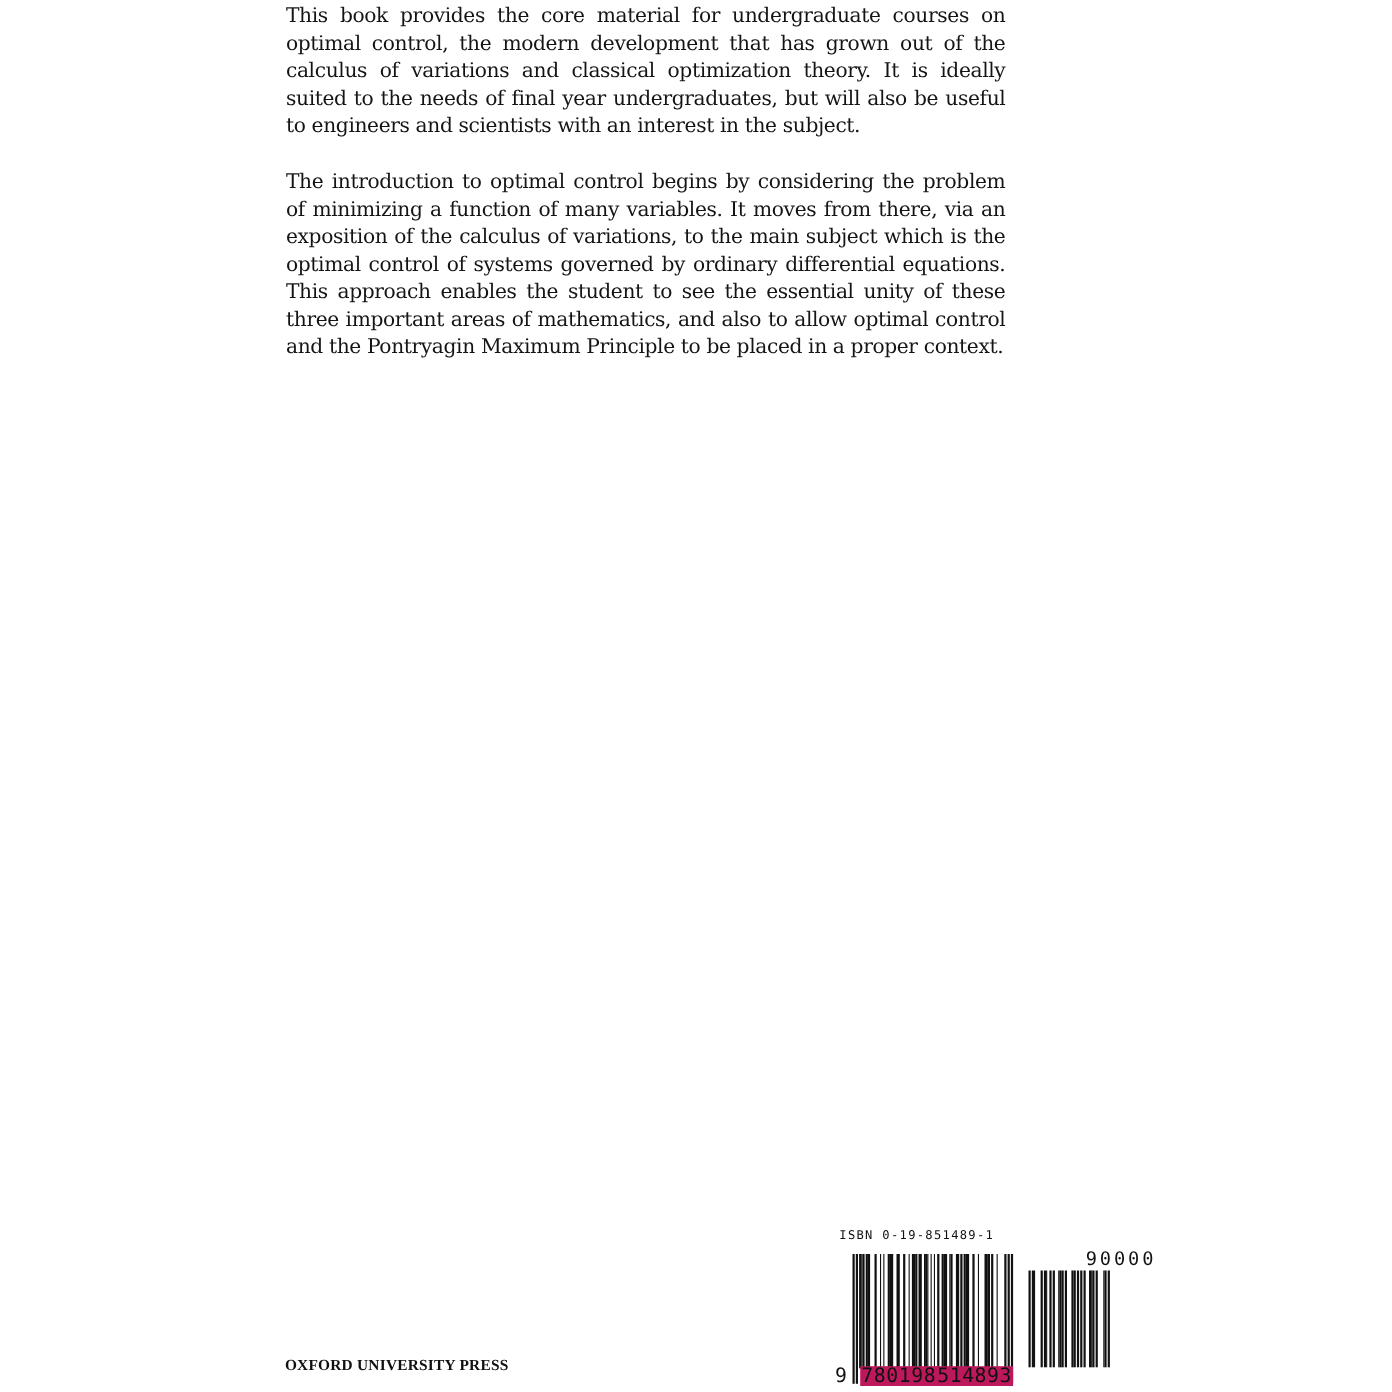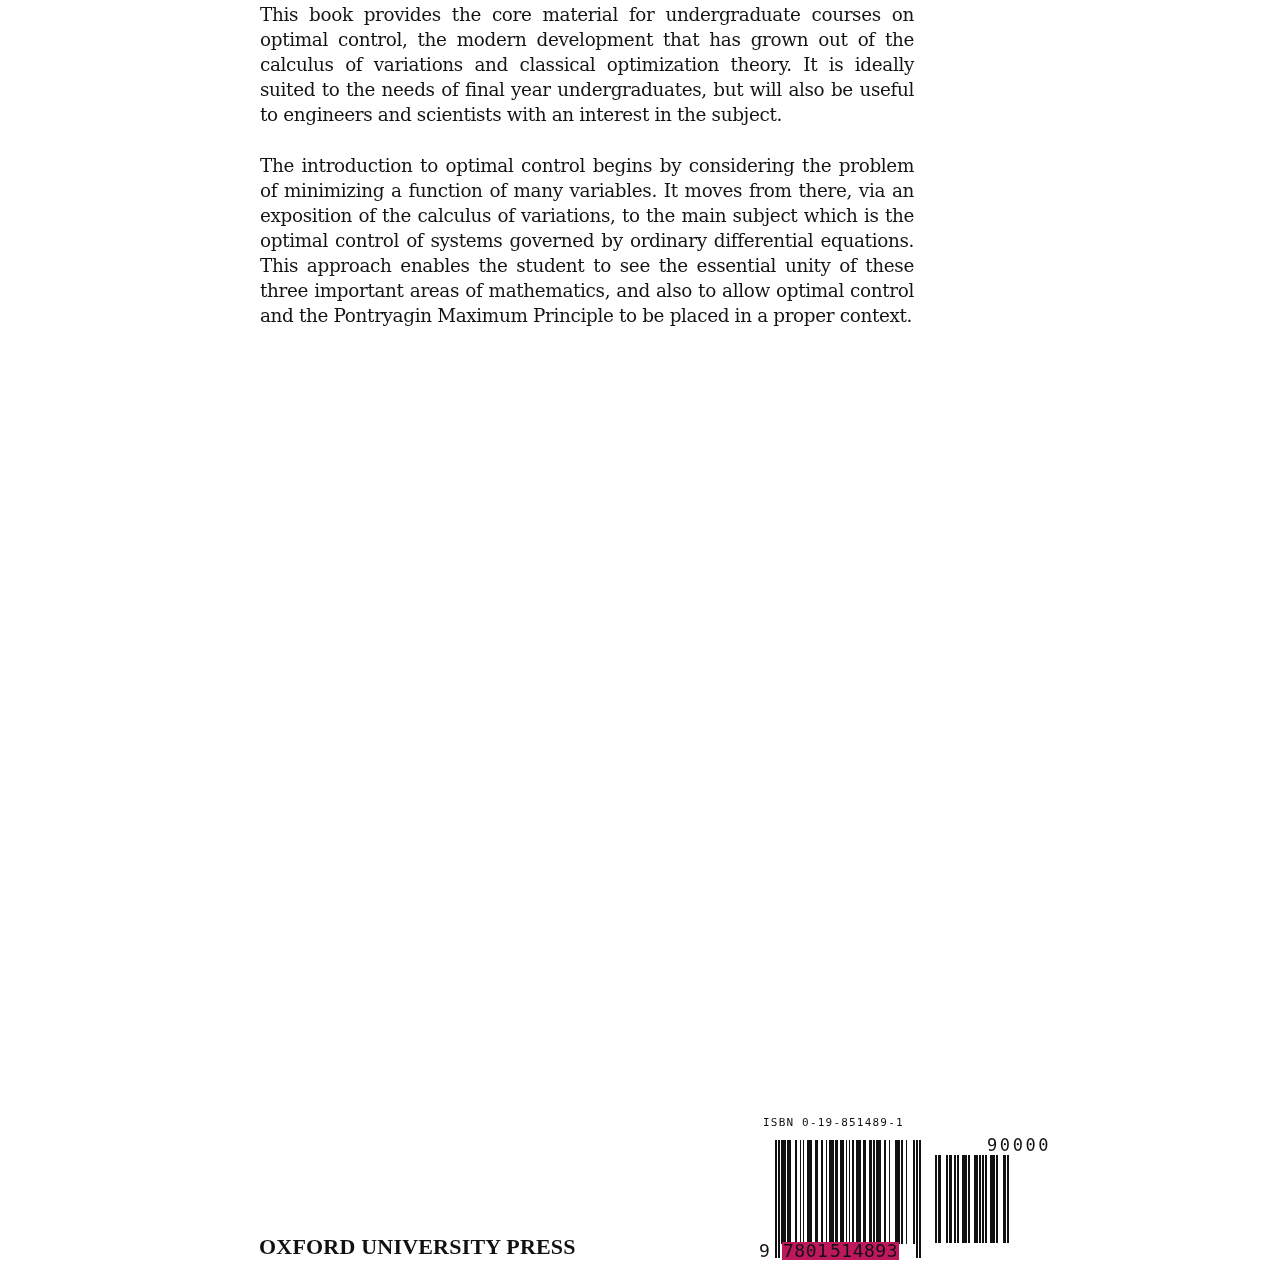--- a/index.html
+++ b/index.html
@@ -28,21 +28,21 @@
   }
   .blurb p {
     margin: 0 0 25.1px 0;
   }
   .publisher {
     position: absolute;
     left: 259px;
     top: 1234px;
     font-family: "Liberation Serif", "DejaVu Serif", serif;
     font-weight: bold;
-    font-size: 22px;
+    font-size: 14px;
     letter-spacing: 0.2px;
     color: #111;
   }
   .isbn-text {
     position: absolute;
     left: 763px;
     top: 1116px;
     font-family: "DejaVu Sans Mono", "Liberation Mono", monospace;
     font-size: 11px;
     letter-spacing: 1.2px;
@@ -75,21 +75,21 @@
   .bar-digits {
     position: absolute;
     font-family: "DejaVu Sans Mono", "Liberation Mono", monospace;
     font-size: 18px;
     color: #111;
     background: #be185d;
     line-height: 18px;
   }
   .d-first { left: 759px; top: 1242px; background: transparent; }
   .d-left { left: 782px; top: 1242px; letter-spacing: 0.5px; padding: 0 1px; }
-  .d-right { left: 829px; top: 1242px; letter-spacing: 0.5px; padding: 0 1px; text-align: right; }
+  .d-right { left: 851px; top: 1242px; letter-spacing: 0.5px; padding: 0 1px; text-align: right; }
   .bar { position: absolute; top: 0; background: #111; }
 </style>
 </head>
 <body>
 
 <div class="blurb">
   <p>This book provides the core material for undergraduate courses on optimal control, the modern development that has grown out of the calculus of variations and classical optimization theory. It is ideally suited to the needs of final year undergraduates, but will also be useful to engineers and scientists with an interest in the subject.</p>
   <p>The introduction to optimal control begins by considering the problem of minimizing a function of many variables. It moves from there, via an exposition of the calculus of variations, to the main subject which is the optimal control of systems governed by ordinary differential equations. This approach enables the student to see the essential unity of these three important areas of mathematics, and also to allow optimal control and the Pontryagin Maximum Principle to be placed in a proper context.</p>
 </div>
 

